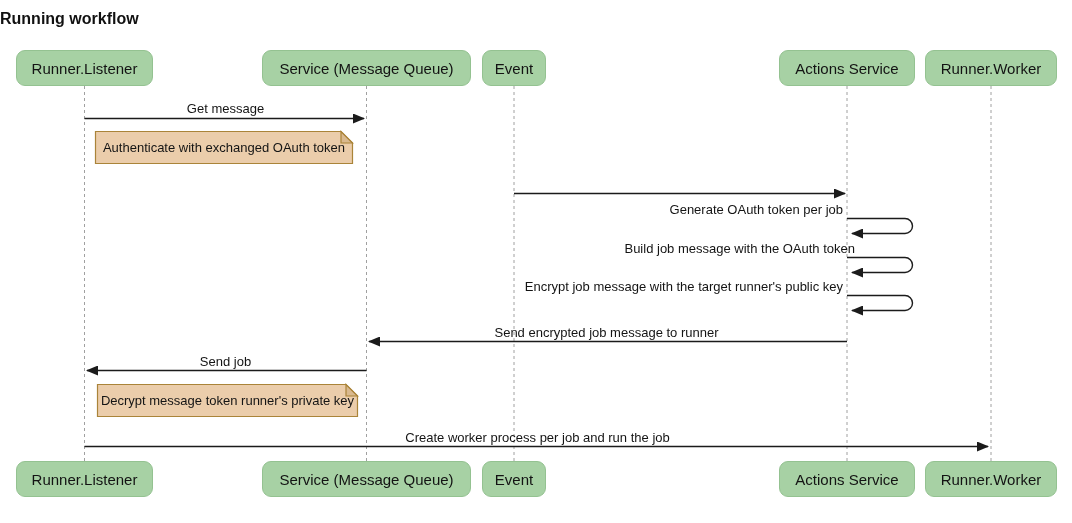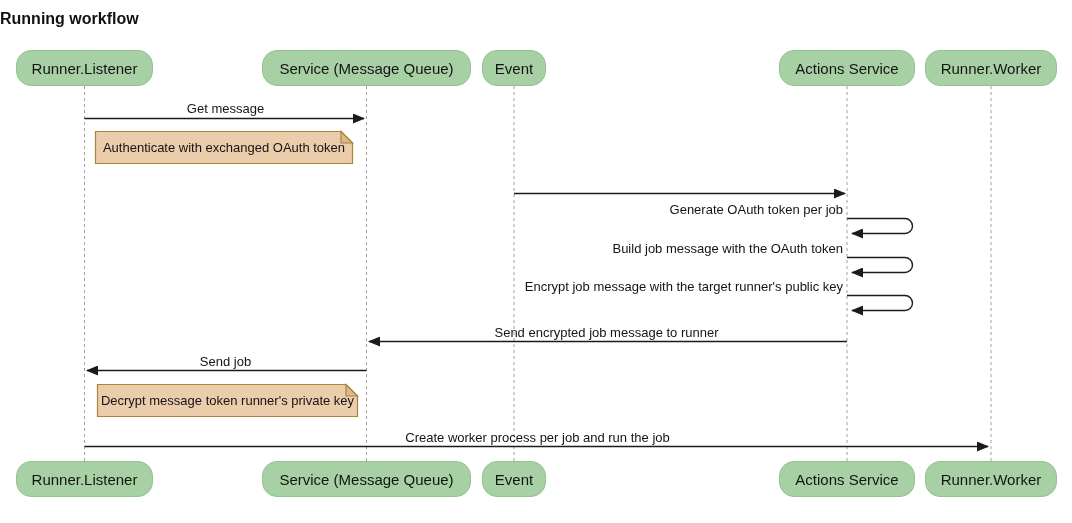--- a/index.html
+++ b/index.html
@@ -10,21 +10,21 @@
     font-family:"Liberation Sans","DejaVu Sans",sans-serif;
     color:#1a1a1a;
     overflow:hidden;
   }
   .title{
     position:absolute;top:10px;left:0;width:1072px;
     text-align:left;font-size:16px;font-weight:bold;color:#111;
   }
   .actor{
     position:absolute;height:36px;
-    background:#a7d1a4;border:1px solid #94c291;border-radius:15px;
+    background:#a7d1a4;border:1px solid #94c291;border-radius:9px;
     display:flex;align-items:center;justify-content:center;
     font-size:15px;color:#131313;box-sizing:border-box;white-space:nowrap;
   }
   .msg{
     position:absolute;font-size:13px;color:#141414;
     line-height:15px;height:15px;white-space:nowrap;
   }
   .msg.center{text-align:center;}
   .msg.right{text-align:right;}
   .notetext{
@@ -82,21 +82,21 @@
   <div class="actor" style="left:925px;top:50px;width:132px;">Runner.Worker</div>
 
   <div class="actor" style="left:16px;top:461px;width:137px;">Runner.Listener</div>
   <div class="actor" style="left:262px;top:461px;width:209px;">Service (Message Queue)</div>
   <div class="actor" style="left:482px;top:461px;width:64px;">Event</div>
   <div class="actor" style="left:779px;top:461px;width:136px;">Actions Service</div>
   <div class="actor" style="left:925px;top:461px;width:132px;">Runner.Worker</div>
 
   <div class="msg center" style="left:84px;top:101px;width:283px;">Get message</div>
   <div class="msg right" style="left:400px;top:202px;width:443px;">Generate OAuth token per job</div>
-  <div class="msg right" style="left:400px;top:241px;width:443px;">Build job message with the OAuth token</div>
+  <div class="msg right" style="left:412px;top:241px;width:443px;">Build job message with the OAuth token</div>
   <div class="msg right" style="left:400px;top:279px;width:443px;">Encrypt job message with the target runner's public key</div>
   <div class="msg center" style="left:366px;top:325px;width:481px;">Send encrypted job message to runner</div>
   <div class="msg center" style="left:84px;top:354px;width:283px;">Send job</div>
   <div class="msg center" style="left:84px;top:430px;width:907px;">Create worker process per job and run the job</div>
 
   <div class="notetext" style="left:95px;top:131px;width:258px;height:33px;">Authenticate with exchanged OAuth token</div>
   <div class="notetext" style="left:97px;top:384px;width:261px;height:33px;">Decrypt message token runner's private key</div>
 
 </div>
 

